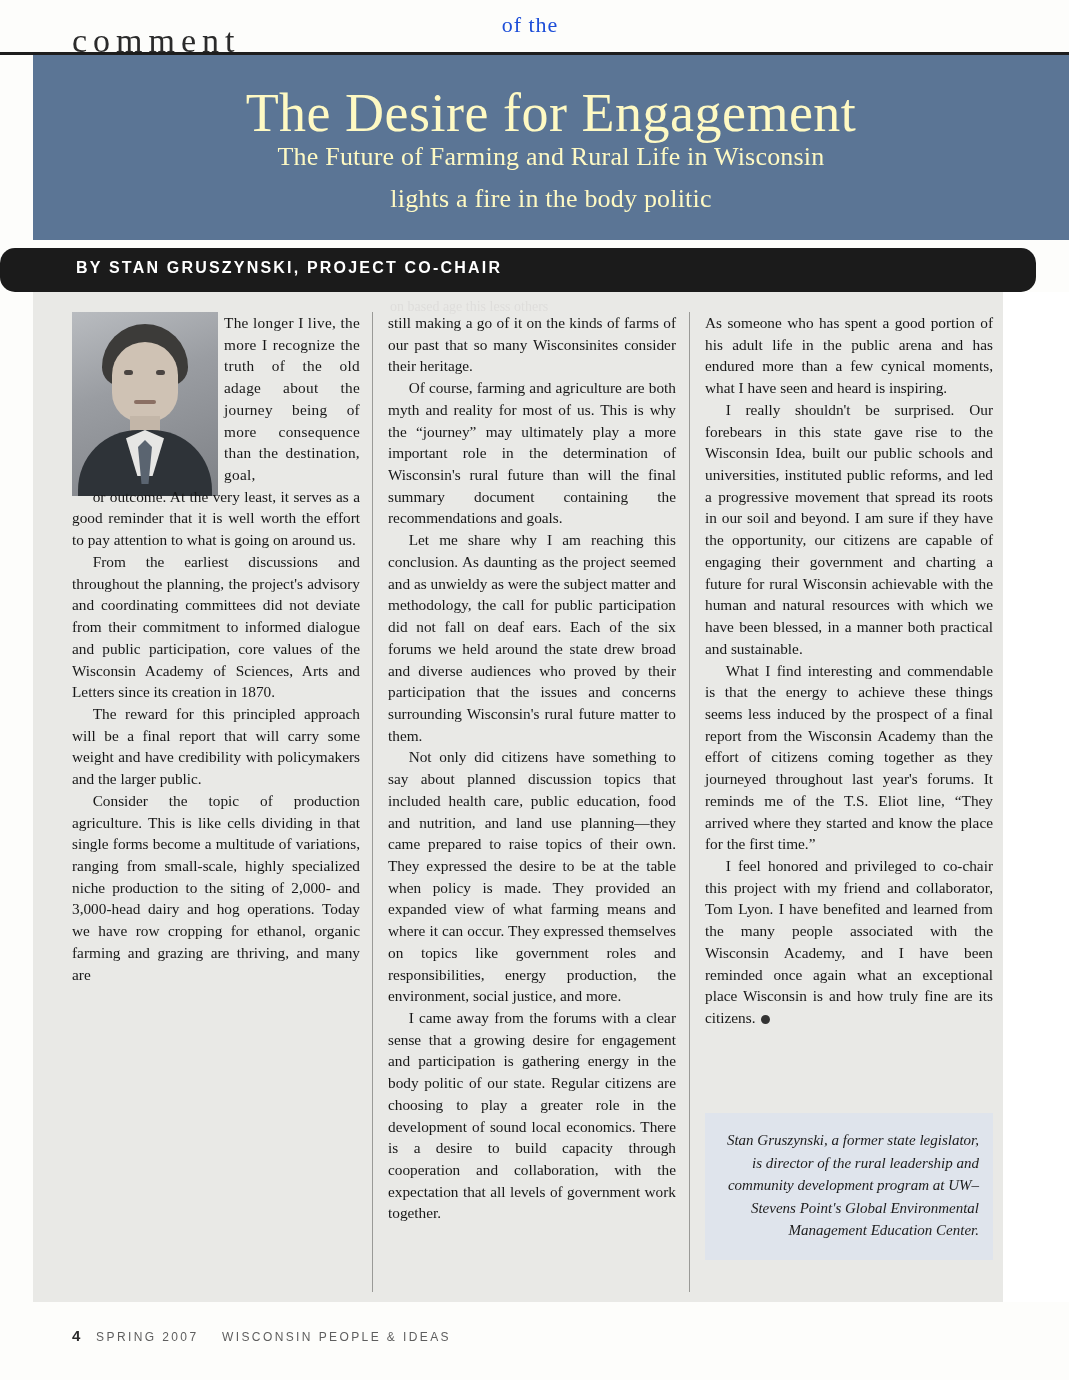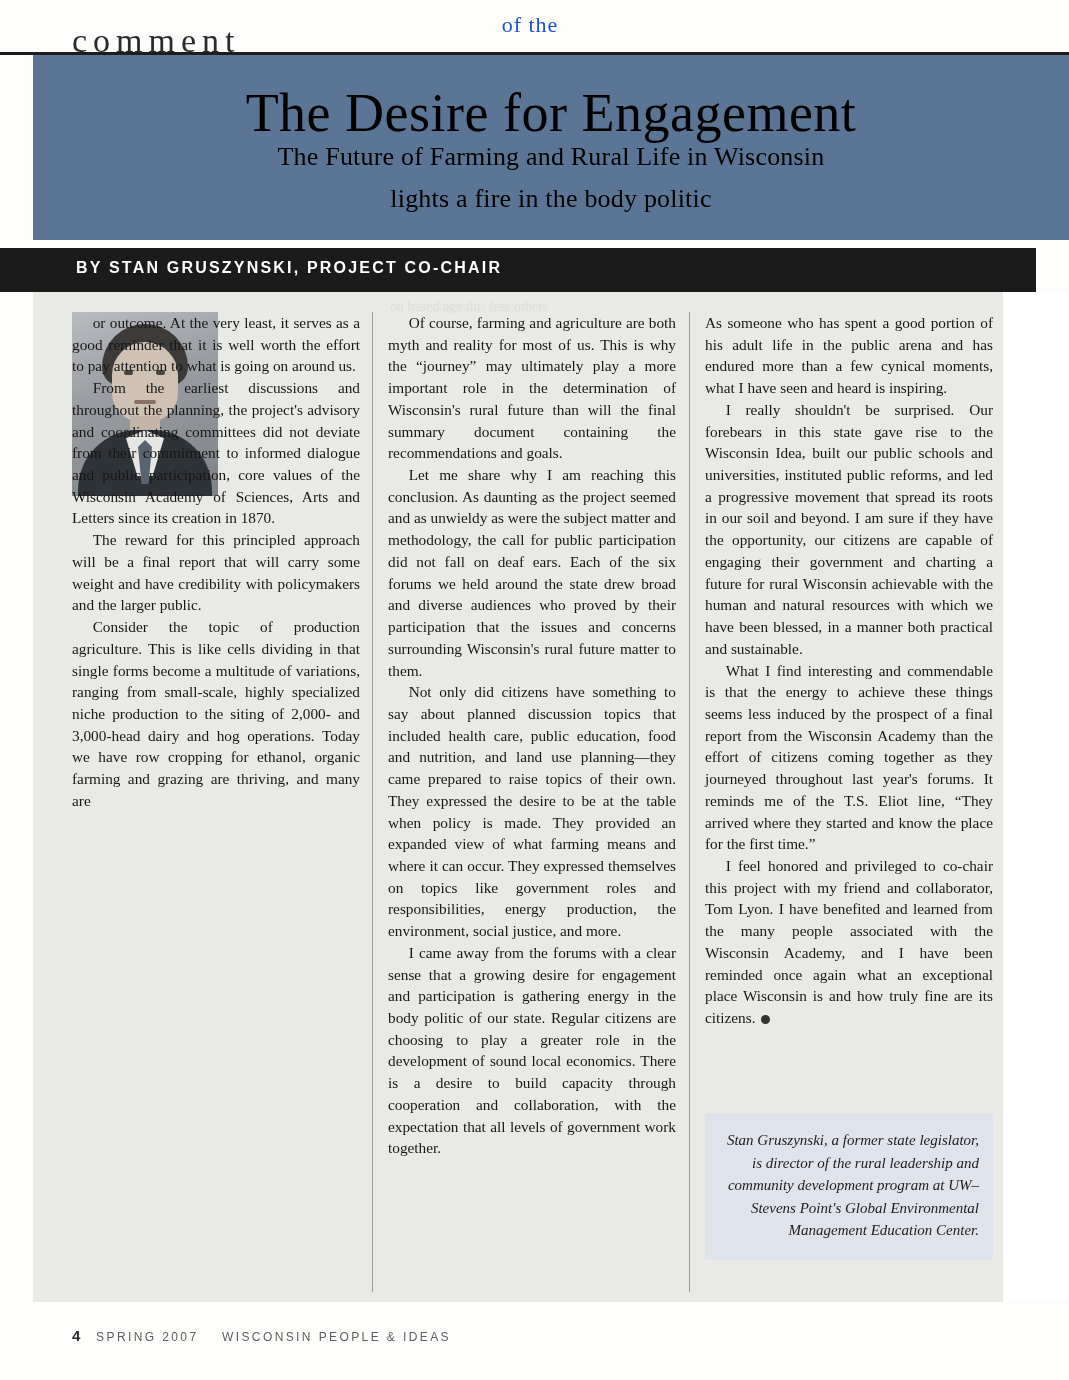--- a/index.html
+++ b/index.html
@@ -56,21 +56,21 @@
     background: #1d1d1d;
   }
 
   .title-band {
     position: absolute;
     left: 33px;
     top: 55px;
     width: 1036px;
     height: 185px;
     background: #5b7595;
-    color: #000000;
+    color: #fef9c3;
     text-align: center;
   }
   .title-band .h1 {
     font-size: 54px;
     font-weight: normal;
     letter-spacing: 0.5px;
     margin-top: 30px;
     line-height: 1.05;
     font-family: "Liberation Serif", serif;
   }
@@ -85,20 +85,21 @@
   }
 
   .byline-band {
     position: absolute;
     left: 0;
     top: 248px;
     width: 1036px;
     height: 44px;
     background: #1b1b1b;
     color: #ffffff;
+    border-radius: 15px;
   }
   .byline-band .byline {
     position: absolute;
     left: 76px;
     top: 11px;
     font-family: "Liberation Sans", sans-serif;
     font-size: 16px;
     letter-spacing: 2.2px;
     font-weight: bold;
   }
@@ -320,27 +321,29 @@
     <div class="neck"></div>
     <div class="shoulders"></div>
     <div class="shirt"></div>
     <div class="tie"></div>
   </div>
 
   <div class="divider div-1"></div>
   <div class="divider div-2"></div>
 
   <div class="col col-1">
+    <p class="first indent-block">The longer I live, the more I recognize the truth of the old adage about the journey being of more consequence than the destination, goal,</p>
     <p>or outcome. At the very least, it serves as a good reminder that it is well worth the effort to pay attention to what is going on around us.</p>
     <p>From the earliest discussions and throughout the planning, the project's advisory and coordinating committees did not deviate from their commitment to informed dialogue and public participation, core values of the Wisconsin Academy of Sciences, Arts and Letters since its creation in 1870.</p>
     <p>The reward for this principled approach will be a final report that will carry some weight and have credibility with policymakers and the larger public.</p>
     <p>Consider the topic of production agriculture. This is like cells dividing in that single forms become a multitude of variations, ranging from small-scale, highly specialized niche production to the siting of 2,000- and 3,000-head dairy and hog operations. Today we have row cropping for ethanol, organic farming and grazing are thriving, and many are</p>
   </div>
 
   <div class="col col-2">
+    <p class="first">still making a go of it on the kinds of farms of our past that so many Wisconsinites consider their heritage.</p>
     <p>Of course, farming and agriculture are both myth and reality for most of us. This is why the “journey” may ultimately play a more important role in the determination of Wisconsin's rural future than will the final summary document containing the recommendations and goals.</p>
     <p>Let me share why I am reaching this conclusion. As daunting as the project seemed and as unwieldy as were the subject matter and methodology, the call for public participation did not fall on deaf ears. Each of the six forums we held around the state drew broad and diverse audiences who proved by their participation that the issues and concerns surrounding Wisconsin's rural future matter to them.</p>
     <p>Not only did citizens have something to say about planned discussion topics that included health care, public education, food and nutrition, and land use planning—they came prepared to raise topics of their own. They expressed the desire to be at the table when policy is made. They provided an expanded view of what farming means and where it can occur. They expressed themselves on topics like government roles and responsibilities, energy production, the environment, social justice, and more.</p>
     <p>I came away from the forums with a clear sense that a growing desire for engagement and participation is gathering energy in the body politic of our state. Regular citizens are choosing to play a greater role in the development of sound local economics. There is a desire to build capacity through cooperation and collaboration, with the expectation that all levels of government work together.</p>
   </div>
 
   <div class="col col-3">
     <p class="first">As someone who has spent a good portion of his adult life in the public arena and has endured more than a few cynical moments, what I have seen and heard is inspiring.</p>
     <p>I really shouldn't be surprised. Our forebears in this state gave rise to the Wisconsin Idea, built our public schools and universities, instituted public reforms, and led a progressive movement that spread its roots in our soil and beyond. I am sure if they have the opportunity, our citizens are capable of engaging their government and charting a future for rural Wisconsin achievable with the human and natural resources with which we have been blessed, in a manner both practical and sustainable.</p>
     <p>What I find interesting and commendable is that the energy to achieve these things seems less induced by the prospect of a final report from the Wisconsin Academy than the effort of citizens coming together as they journeyed throughout last year's forums. It reminds me of the T.S. Eliot line, “They arrived where they started and know the place for the first time.”</p>

